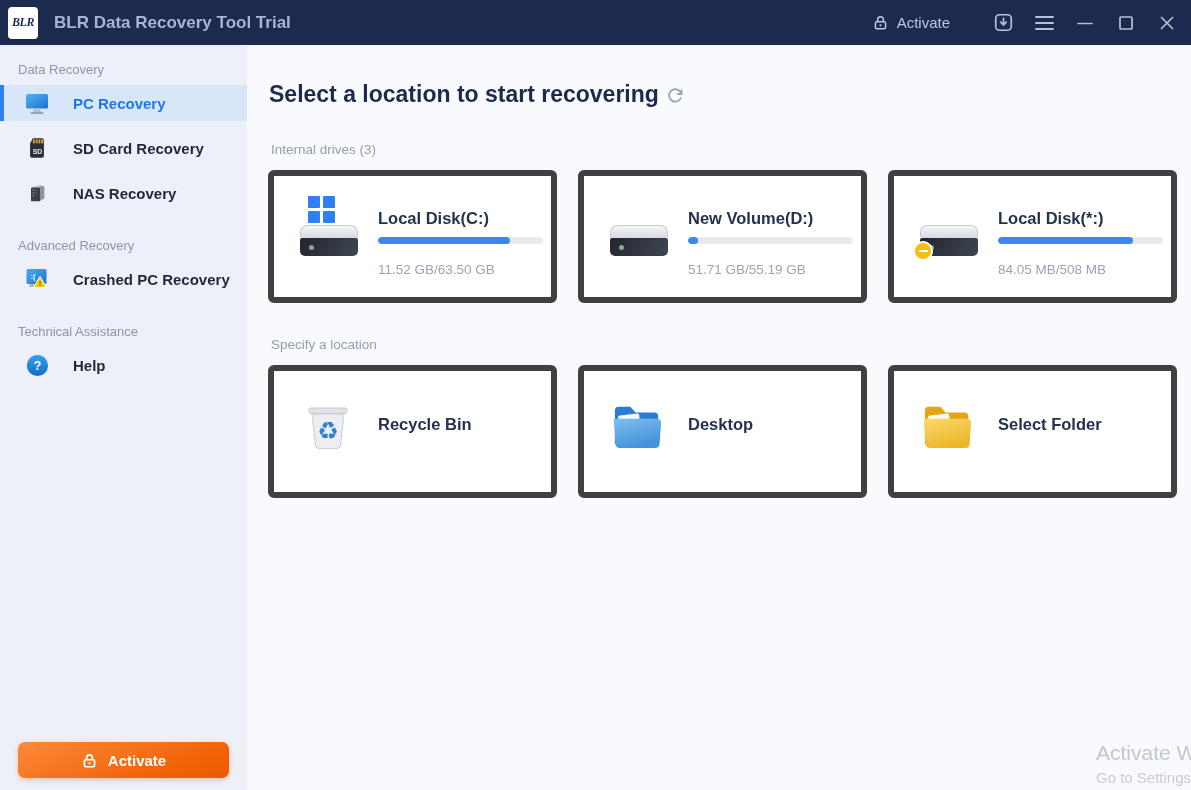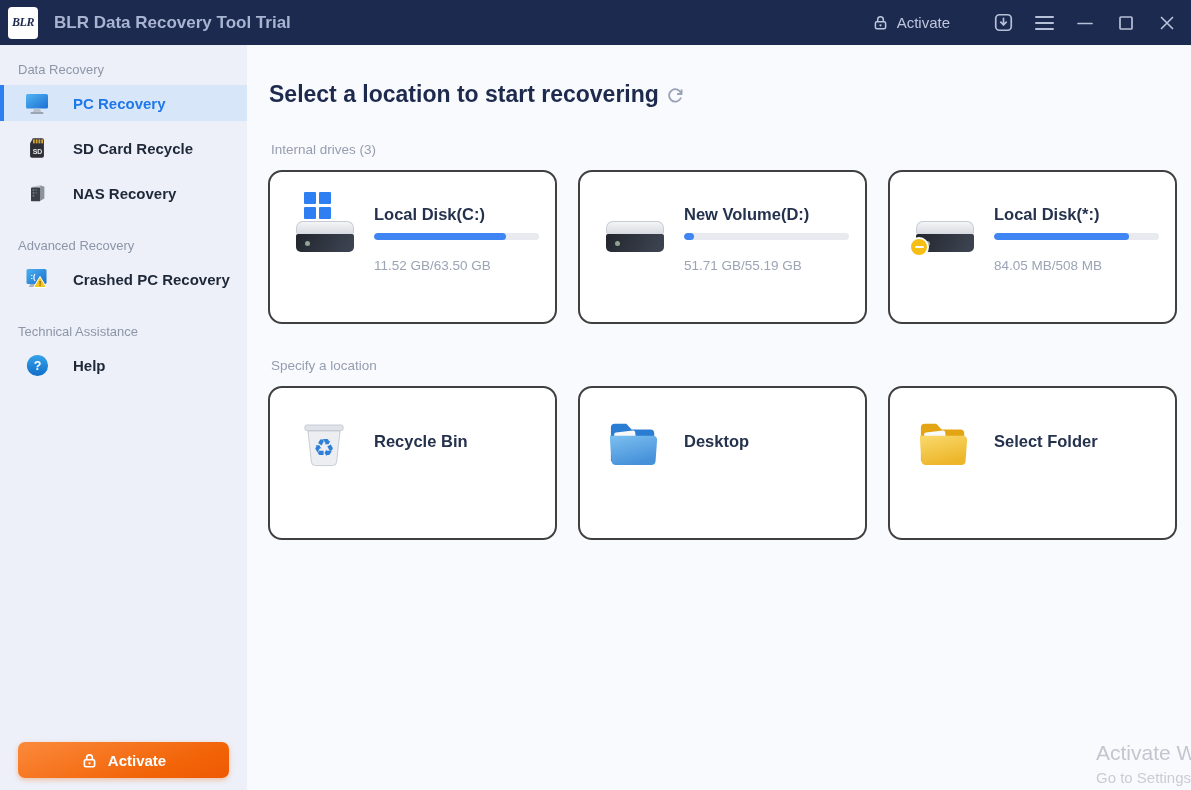--- a/index.html
+++ b/index.html
@@ -35,21 +35,21 @@
                    font-size:15px; font-weight:700; cursor:pointer; box-shadow:0 2px 5px rgba(242,100,8,0.35); }
 
   
   .main { position:absolute; left:247px; top:45px; right:0; bottom:0; background:#f9fafe; }
   .heading-row { display:flex; align-items:center; gap:7px; padding:36px 0 0 22px; }
   .heading { font-size:23px; color:#1d2a4d; font-weight:700; }
   .refresh { cursor:pointer; display:flex; margin-top:2px; }
 
   .section-label { color:#959dae; font-size:13.5px; margin:34px 0 0 24px; }
   .cards-row { display:flex; gap:21px; margin:13px 0 0 21px; }
-  .card { width:289px; height:154px; background:#ffffff; border:2px solid #404040; border-radius:14px;
+  .card { width:289px; height:133px; background:#ffffff; border:6px solid #404040; border-radius:6px;
           position:relative; cursor:pointer; }
 
   
   .drive-icon { position:absolute; left:26px; top:20px; width:58px; height:62px; }
   .win-logo { position:absolute; left:8px; top:0; width:27px; height:27px;
               display:grid; grid-template-columns:1fr 1fr; grid-template-rows:1fr 1fr; gap:3px; }
   .win-logo span { background:#2e7ff2; border-radius:1px; }
   .drive-body { position:absolute; bottom:2px; left:0; width:58px; }
   .drive-lid { height:13px; background:linear-gradient(180deg,#f4f5f7,#d7dae0); border:1px solid #c7cbd3;
                border-bottom:none; border-radius:7px 7px 2px 2px; }
@@ -147,21 +147,21 @@
     <span class="side-icon">
       <svg width="24" height="24" viewBox="0 0 26 26">
         <path d="M8.5 2.5 h10 a2 2 0 0 1 2 2 v17 a2 2 0 0 1 -2 2 h-11 a2 2 0 0 1 -2 -2 v-13.5 z" fill="#2c2f35"></path>
         <rect x="8.6" y="3.6" width="2" height="4.4" fill="#d8a23a"></rect>
           <rect x="11.6" y="3.6" width="2" height="4.4" fill="#d8a23a"></rect>
           <rect x="14.6" y="3.6" width="2" height="4.4" fill="#d8a23a"></rect>
           <rect x="17.6" y="3.6" width="2" height="4.4" fill="#d8a23a"></rect>
         <text x="13.5" y="19" font-size="7.5" font-weight="bold" fill="#e8e8e8" text-anchor="middle" font-family="Liberation Sans, sans-serif">SD</text>
       </svg>
     </span>
-    <span>SD Card Recycle</span>
+    <span>SD Card Recovery</span>
   </div>
 
   <div class="side-item">
     <span class="side-icon">
       <svg width="24" height="24" viewBox="0 0 26 26">
         <path d="M7 6.5 L16 4.5 L21 6 L12 8 z" fill="#c0c6cd"></path>
         <path d="M16.5 5 L21 6.2 V19 L16.5 21.5 z" fill="#8c939c"></path>
         <rect x="6.5" y="7" width="10" height="15" rx="1" fill="#3a3f48"></rect>
         <rect x="8.3" y="9" width="1.8" height="1.8" fill="#767e89"></rect>
           <rect x="8.3" y="12" width="1.8" height="1.8" fill="#767e89"></rect>

